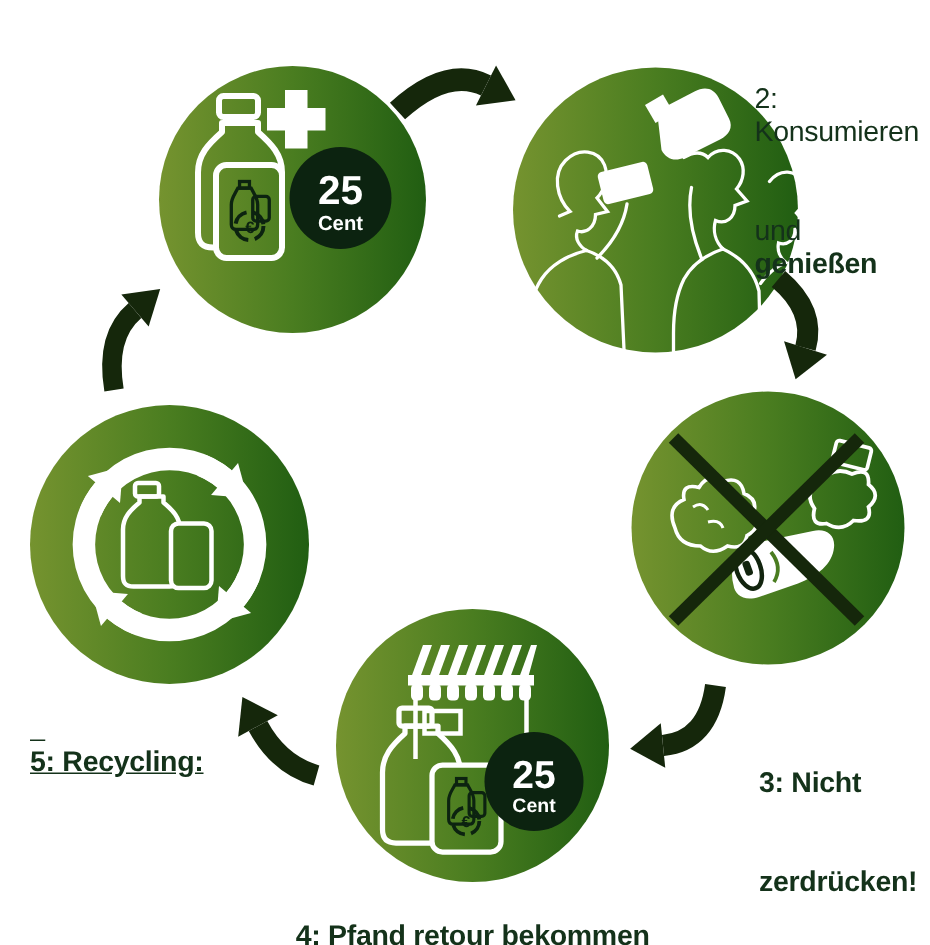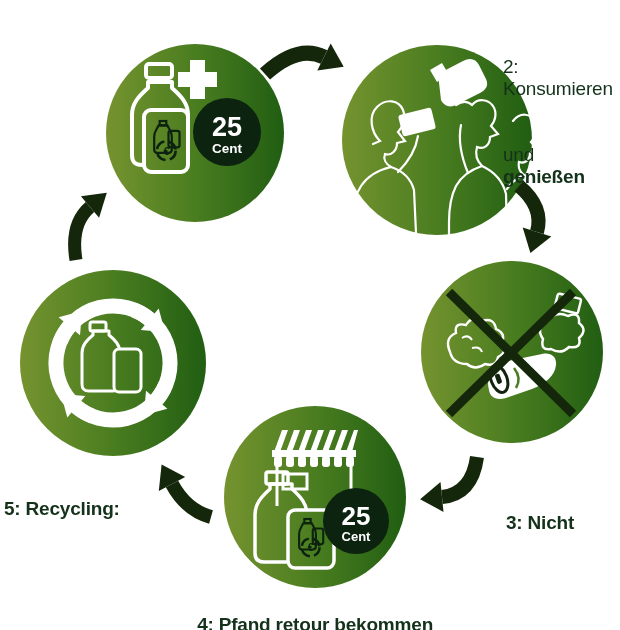--- a/index.html
+++ b/index.html
@@ -10,21 +10,21 @@
   .stage svg{position:absolute;left:0;top:0;}
   .label{
     position:absolute;color:#14321a;font-size:19px;line-height:22px;
     font-weight:400;white-space:pre-wrap;letter-spacing:-0.2px;
   }
   .b{font-weight:700;}
   .l1{left:20px;top:7px;}
   .l2{left:487px;top:12px;margin-left:16px;}
   .l3{left:506px;top:468px;}
   .l4{left:0;top:592px;width:620px;text-align:center;}
-  .l5{left:4px;top:454px;}
+  .l5{left:20px;top:454px;text-decoration:underline;}
 </style>
 </head>
 <body>
 
 <div class="stage">
 
 <svg width="620" height="630" viewBox="0 0 620 630">
   <defs>
     <linearGradient id="grad1" gradientUnits="userSpaceOnUse" x1="106" y1="133" x2="284" y2="133">
       <stop offset="0" stop-color="#75932f"></stop>
@@ -204,20 +204,21 @@
 </svg>
 
 
 <div class="label l2">
   <div><span>2: Konsumieren</span></div>
   <div><span>und </span><span class="b">genießen</span></div>
 </div>
 
 <div class="label l3">
   <div><span class="b">3: Nicht</span></div>
+  <div><span class="b">zerdrücken!</span></div>
 </div>
 
 <div class="label l4">
   <span class="b">4: Pfand retour bekommen</span>
 </div>
 
 <div class="label l5">
   <div><span class="b">5: Recycling:</span></div>
 </div>
 

